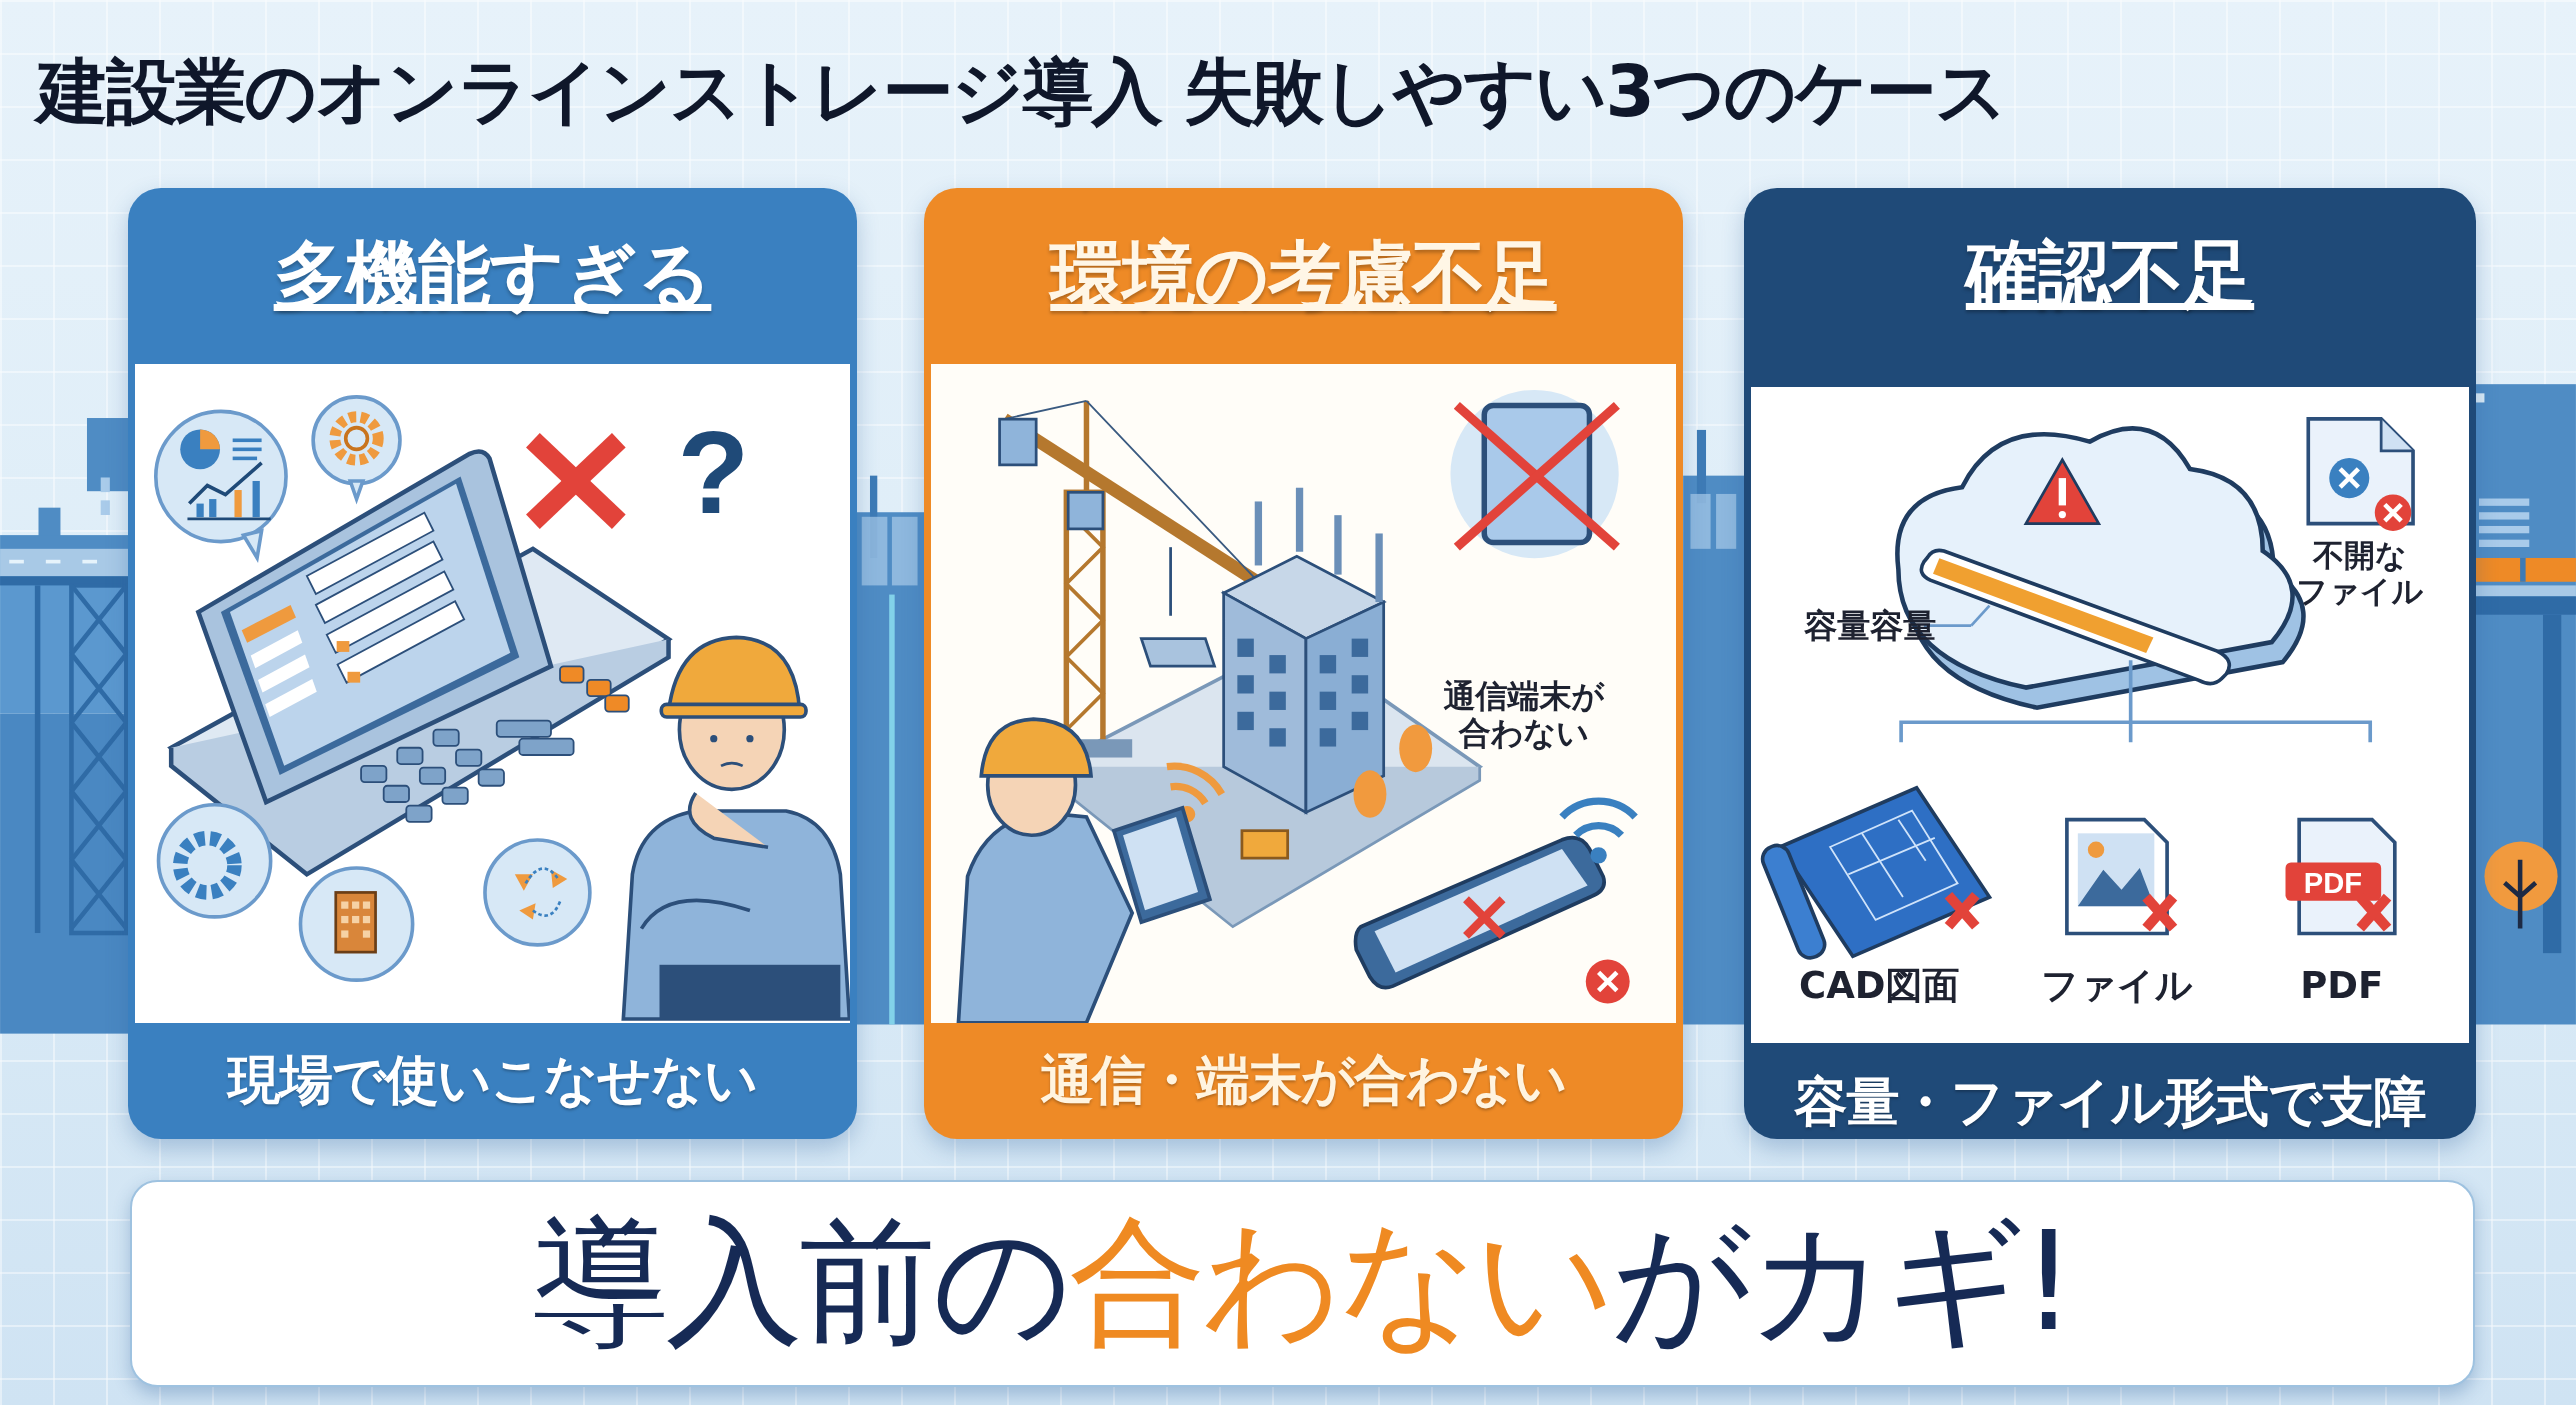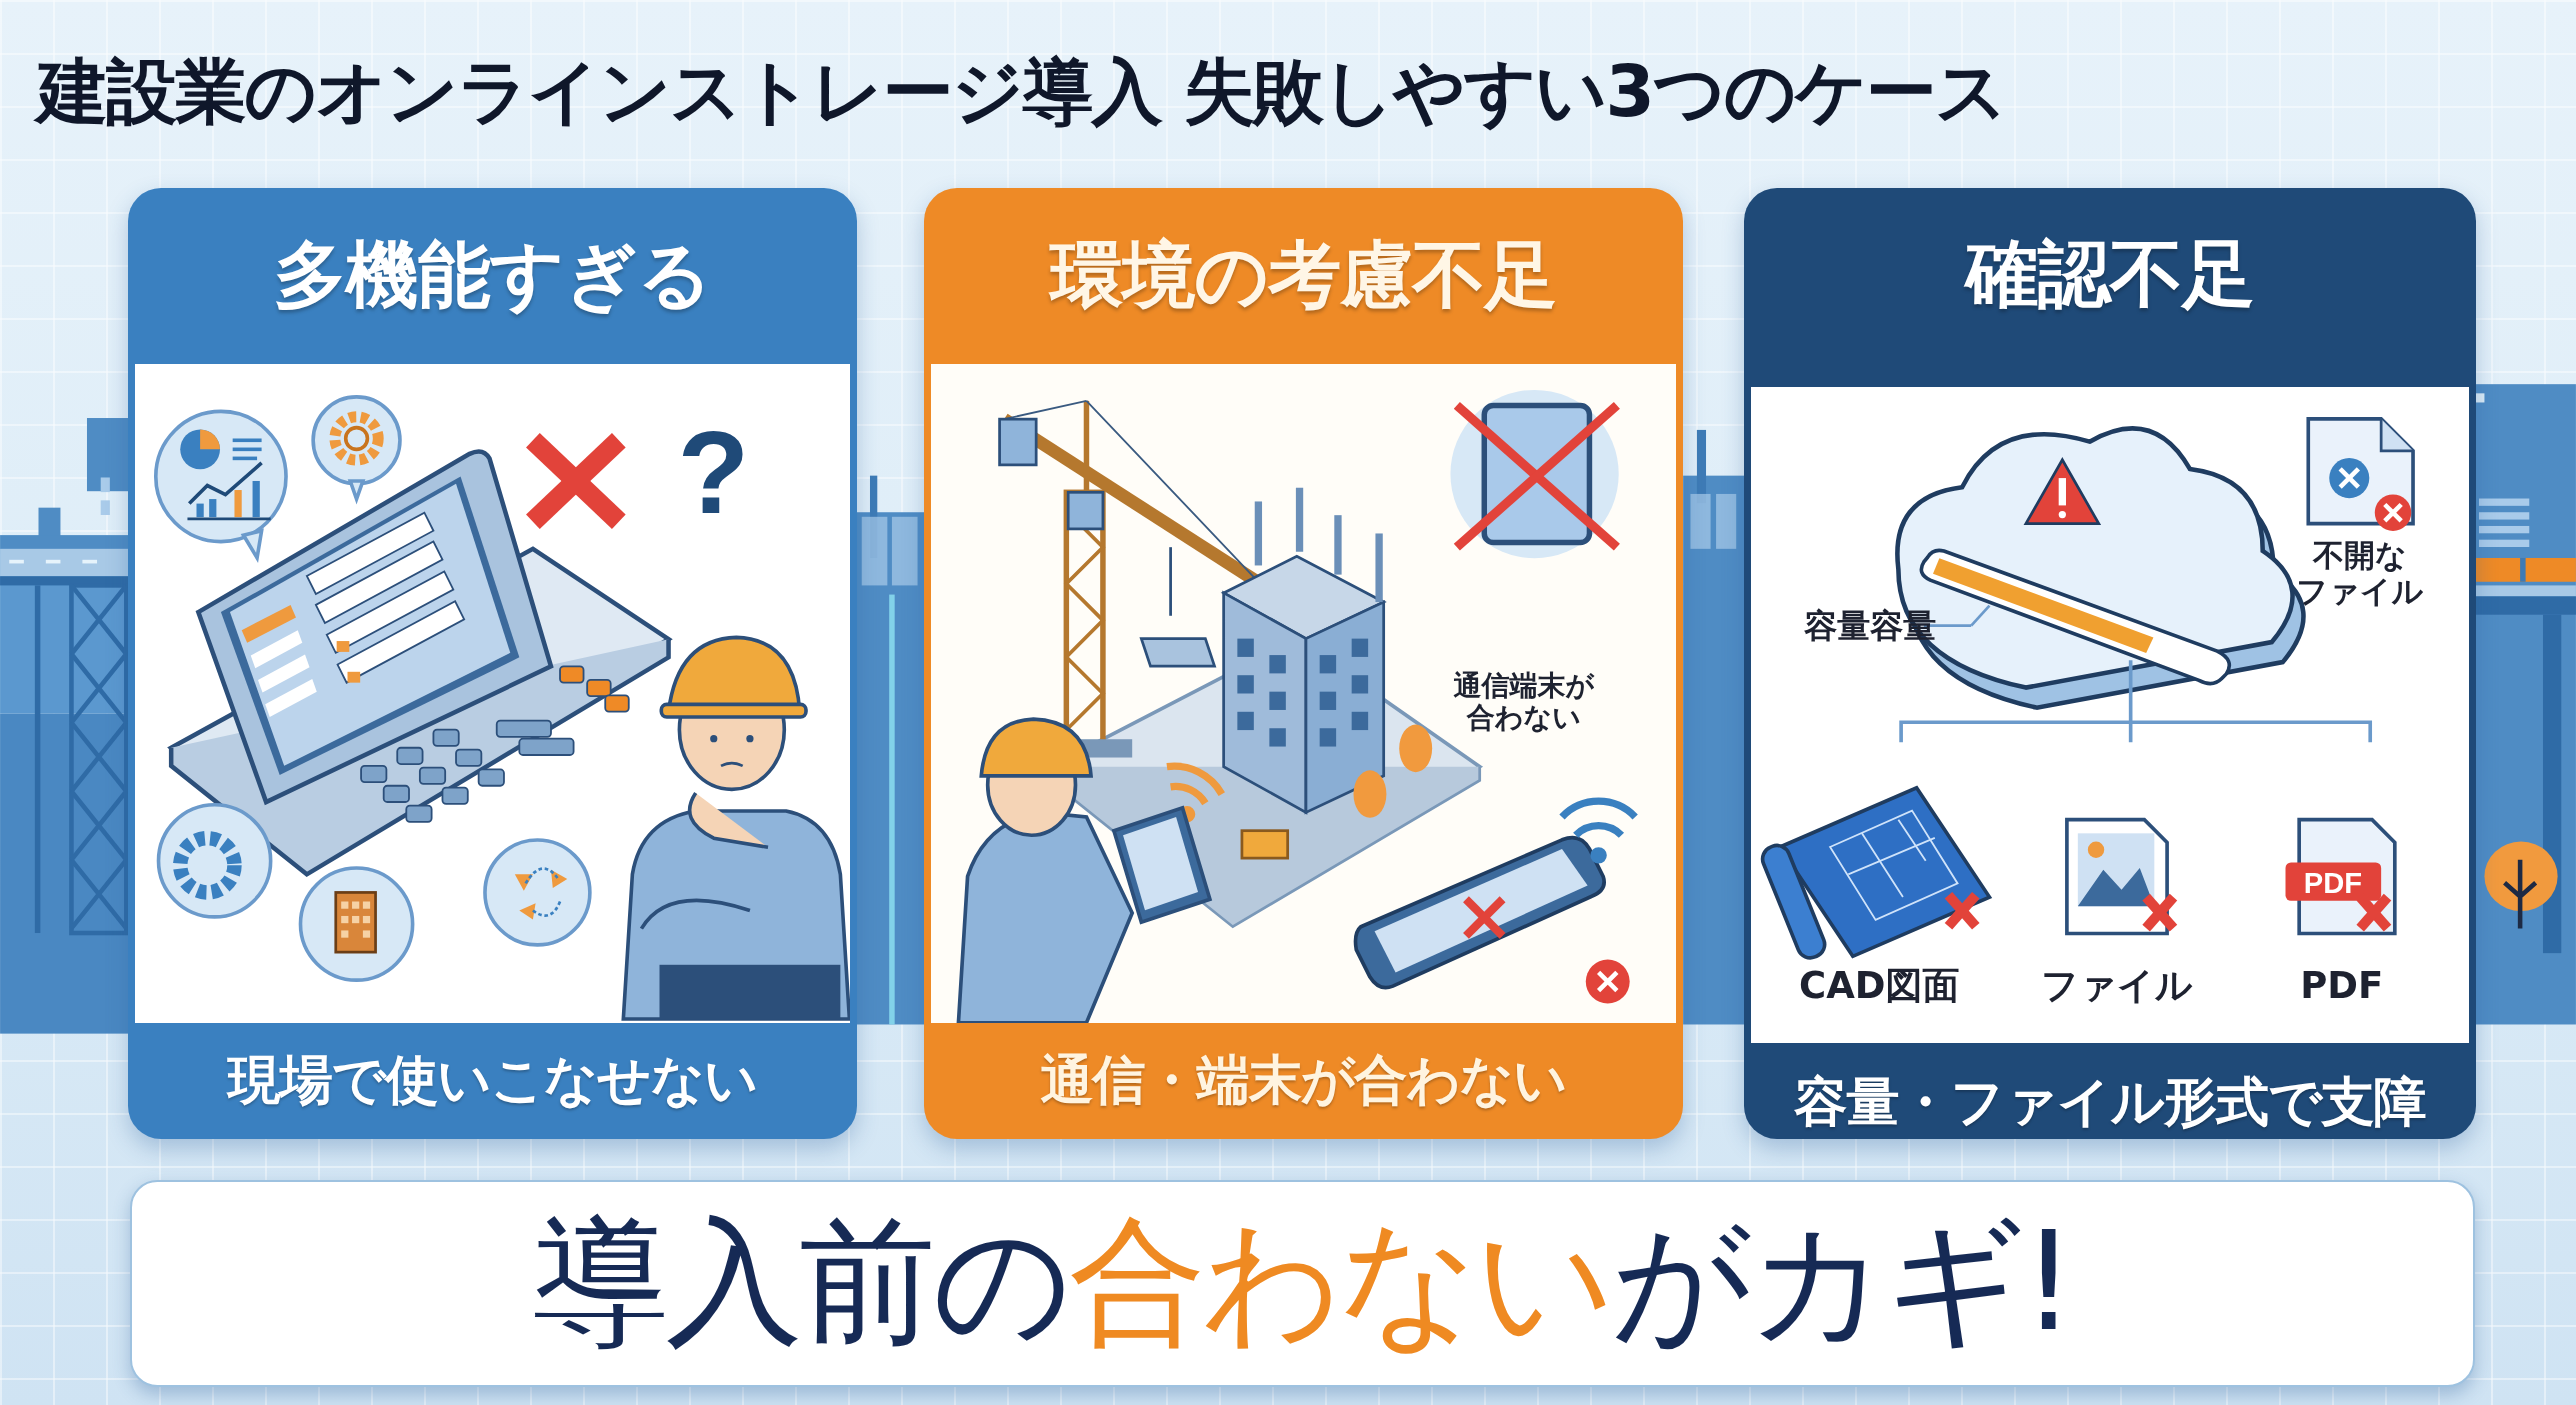--- a/index.html
+++ b/index.html
@@ -29,20 +29,21 @@
       box-shadow: 0 9.1px 22px rgba(40,90,150,0.28);
       display: flex; flex-direction: column;
     }
     .panel-1 { left: 128px; width: 729px; background: #3a80c0; }
     .panel-2 { left: 924px; width: 759px; background: #ee8a26; }
     .panel-3 { left: 1744px; width: 732px; background: #1f4a78; gap: 24px; }
     .panel-header {
       height: 176px; display: flex; align-items: center; justify-content: center;
       color: #ffffff; font-size: 73px; font-weight: bold; letter-spacing: -0.9px;
       text-shadow: 0 2.7px 3.7px rgba(0,0,0,0.25);
+      text-decoration: underline;
     }
     .panel-2 .panel-header { color: #fff6e6; }
     .panel-body {
       position: relative; margin: 0 7.3px; height: 659px; background: #ffffff;
     }
     .panel-2 .panel-body { background: #fffdf8; }
     .panel-footer {
       flex: 1; display: flex; align-items: center; justify-content: center;
       color: #ffffff; font-size: 53px; font-weight: bold; letter-spacing: -0.9px;
       text-shadow: 0 1.8px 2.7px rgba(0,0,0,0.25);
@@ -346,21 +347,21 @@
         <circle cx="730" cy="537" r="5" fill="#3a80c0"></circle>
       </g>
       <g>
         <circle cx="740" cy="675" r="24" fill="#e2433a"></circle>
         <g stroke="#ffffff" stroke-width="5">
             <line x1="730" y1="665" x2="750" y2="685"></line>
             <line x1="750" y1="665" x2="730" y2="685"></line>
           </g>
       </g>
     </svg>
-    <div class="lbl" style="left:501px; top:306px; width:183px; font-size:28px;">
+    <div class="lbl" style="left:501px; top:314px; width:183px; font-size:32px;">
       <div>通信端末が</div>
       <div>合わない</div>
     </div>
   </div>
   <div class="panel-footer">通信・端末が合わない</div>
 </section>
 
 <section class="panel panel-3">
   <div class="panel-header">確認不足</div>
   <div class="panel-body">

